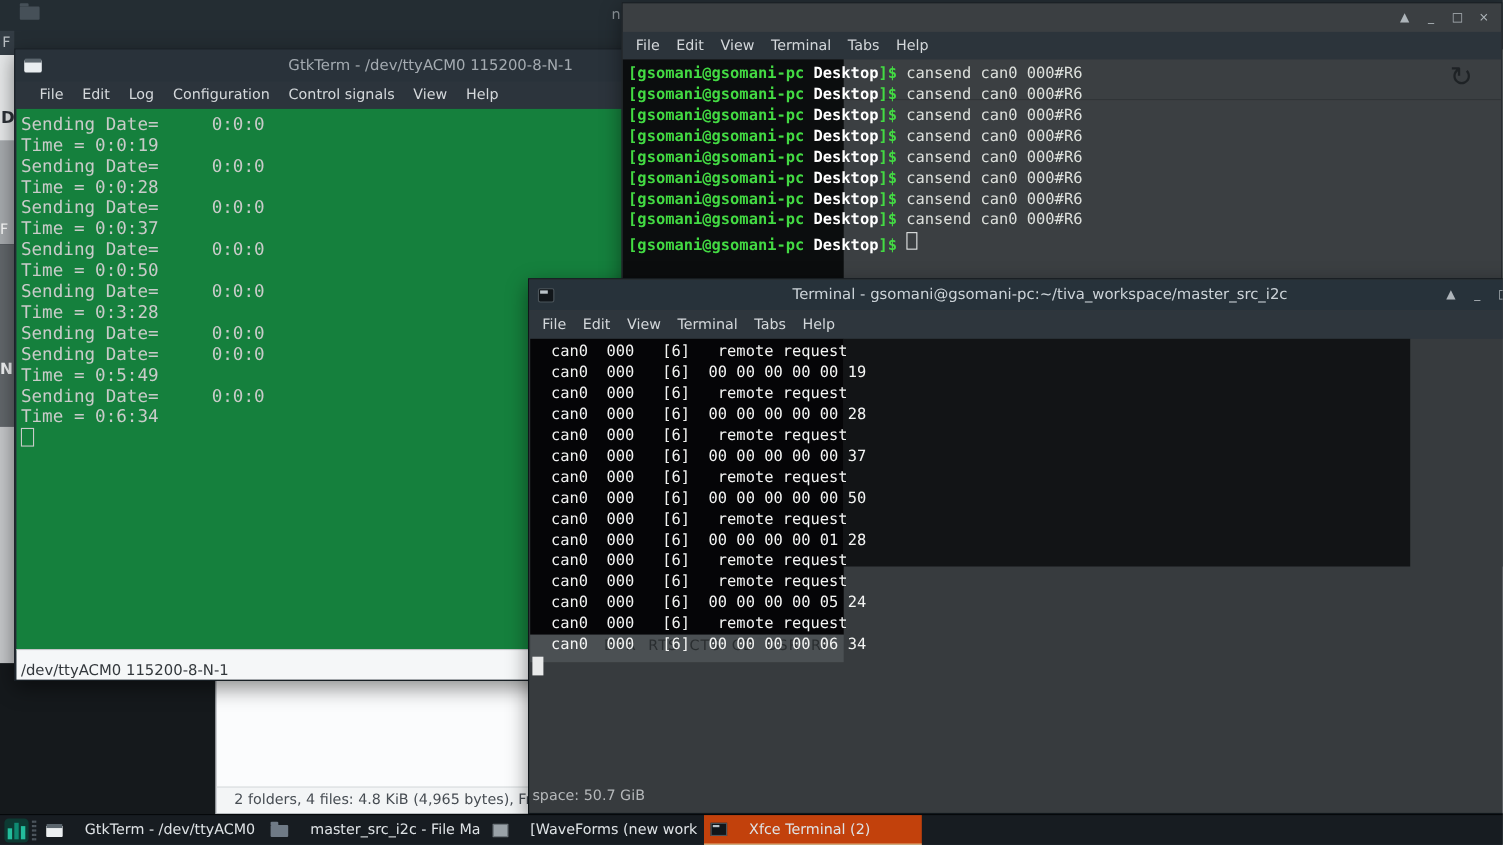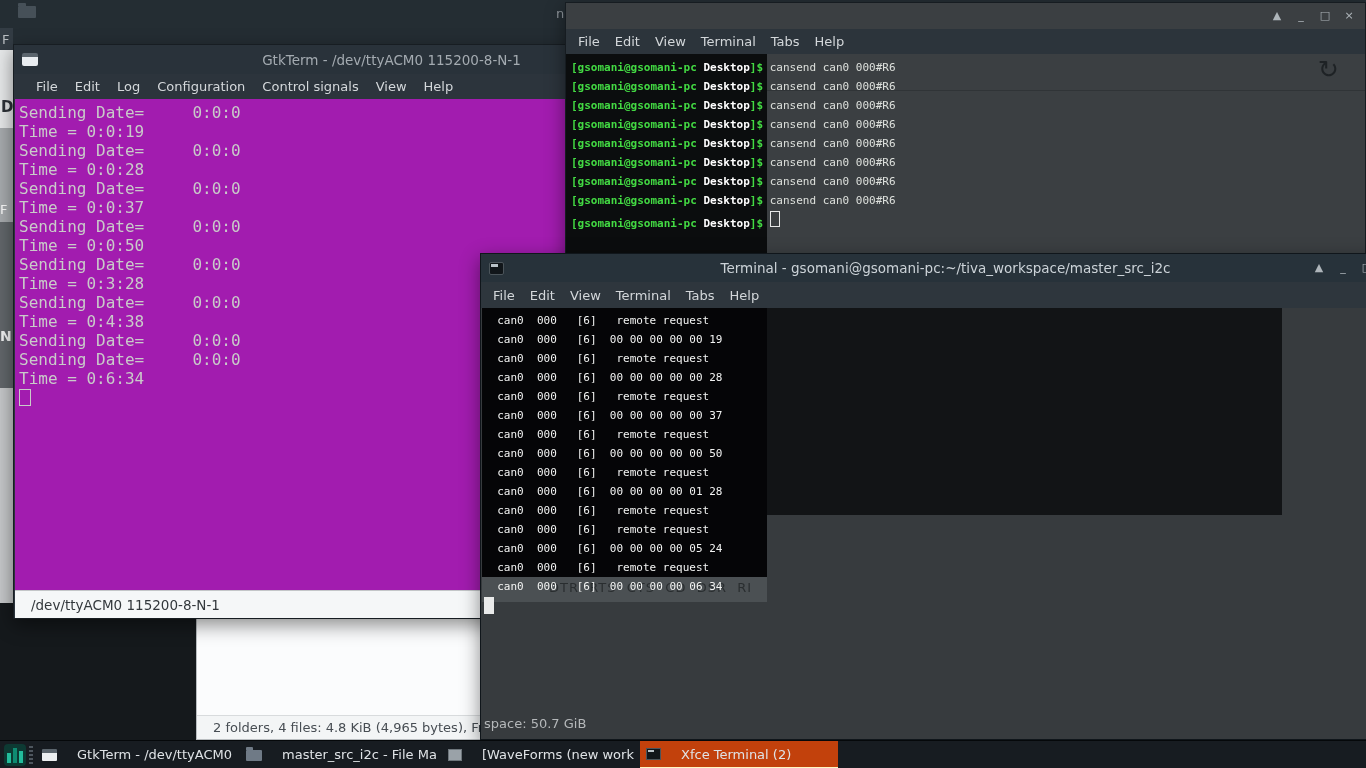--- a/index.html
+++ b/index.html
@@ -18,39 +18,39 @@
 
   
   .strip { position:absolute; overflow:hidden; }
   .frag { position:absolute; font-size:13px; white-space:pre; }
 
   
   #gtkterm { left:13px; top:28px; width:757px; height:575px; background:#2b343c; border:1px solid #171d22;margin-top:16px; }
   #gtkterm .titlebar { height:29px; background:#29323a; }
   #gtkterm .title-text { color:#a4abb1; }
   #gtkterm .menubar { top:29px; height:25px; background:#2c343c; gap:17px; padding-left:22px; color:#d4d8db; }
-  #gtkterm-body { position:absolute; left:1px; right:1px; top:54px; height:493px; background:#a21caf;
+  #gtkterm-body { position:absolute; left:1px; right:1px; top:54px; height:493px; background:#15803d;
                   padding:4px 0 0 4px; overflow:hidden; }
   .gterm-line { font-family:"DejaVu Sans Mono", monospace; font-size:16px; line-height:19px;
                 color:#c9cbc9; white-space:pre; }
   .cursor-hollow { display:inline-block; width:12px; height:17px; border:1px solid #c9cbc9; margin-top:1px; }
   #gtkterm-status { position:absolute; left:1px; right:1px; bottom:0; height:28px; background:#f5f7f8;
                     border-top:1px solid #c3c6c8; color:#33383c; font-size:13.5px;
-                    display:flex; align-items:center; padding-left:16px; }
+                    display:flex; align-items:flex-end; padding-left:4px; }
 
   
   .win-ico { width:16px; height:13px; background:#e9edf0; border-radius:2px; border-top:4px solid #5b656d; margin:0 0 0 8px; flex:none; }
   .term-ico { width:15px; height:13px; background:#11161a; border:1px solid #4b545a; border-radius:2px; margin-left:8px; flex:none; position:relative; }
   .term-ico::before { content:""; position:absolute; left:1px; top:1px; width:7px; height:3px; background:#b9c2c8; }
 
   
   .xfterm .titlebar { background:#232d34; }
   .xfterm .title-text { color:#a6adb3; }
   .xfterm .menubar { background:#2c343b; color:#d3d7da; gap:15px; padding-left:12px; }
-  .term-line { font-family:"DejaVu Sans Mono", monospace; font-size:11px; line-height:19px;
+  .term-line { font-family:"DejaVu Sans Mono", monospace; font-size:14px; line-height:19px;
                white-space:pre; color:#f3f4f3; }
   .wbtn { color:#aeb5ba; width:14px; }
 
   
   #term-top { left:565px; top:2px; width:801px; height:513px; background:#3b3f42; border:1px solid #161c21; z-index:3; }
   #term-top .titlebar { height:26px; }
   #term-top .menubar { top:26px; height:25px; }
   #term-top .controls { right:9px; top:6px; gap:10px; }
   #tt-black { position:absolute; left:0; top:51px; width:201px; bottom:0; background:#0b0d0e; }
   #tt-ghostline { position:absolute; left:201px; right:0; top:87px; height:1px; background:#303437; }
@@ -155,22 +155,22 @@
         <div class="gterm-line">Time = 0:0:19</div>
         <div class="gterm-line">Sending Date=     0:0:0</div>
         <div class="gterm-line">Time = 0:0:28</div>
         <div class="gterm-line">Sending Date=     0:0:0</div>
         <div class="gterm-line">Time = 0:0:37</div>
         <div class="gterm-line">Sending Date=     0:0:0</div>
         <div class="gterm-line">Time = 0:0:50</div>
         <div class="gterm-line">Sending Date=     0:0:0</div>
         <div class="gterm-line">Time = 0:3:28</div>
         <div class="gterm-line">Sending Date=     0:0:0</div>
-        <div class="gterm-line">Time = 0:4:38</div>
-        <div class="gterm-line">Sending Date=     0:0:0</div>
+        <div class="gterm-line">Sending Date=     0:0:0</div>
+        <div class="gterm-line">Time = 0:5:49</div>
         <div class="gterm-line">Sending Date=     0:0:0</div>
         <div class="gterm-line">Time = 0:6:34</div>
         <div class="gterm-line"><span class="cursor-hollow"></span></div>
       </div>
     <div id="gtkterm-status">
       <span>/dev/ttyACM0 115200-8-N-1</span>
     </div>
   </div>
 
   <div class="win xfterm" id="term-top">

